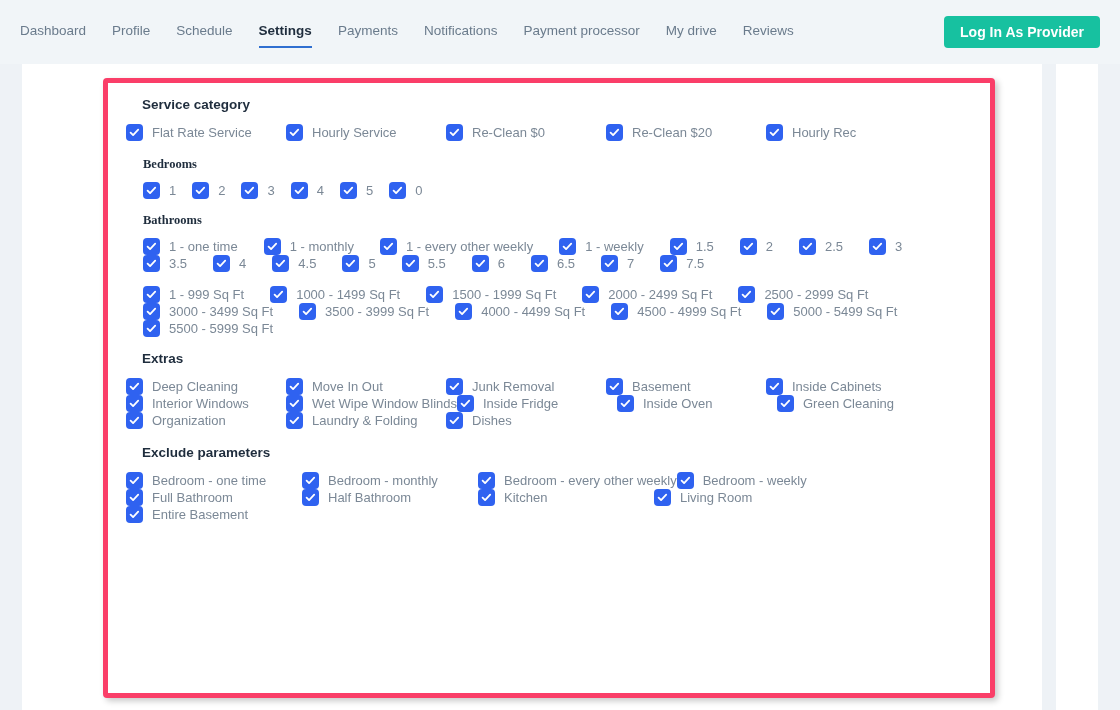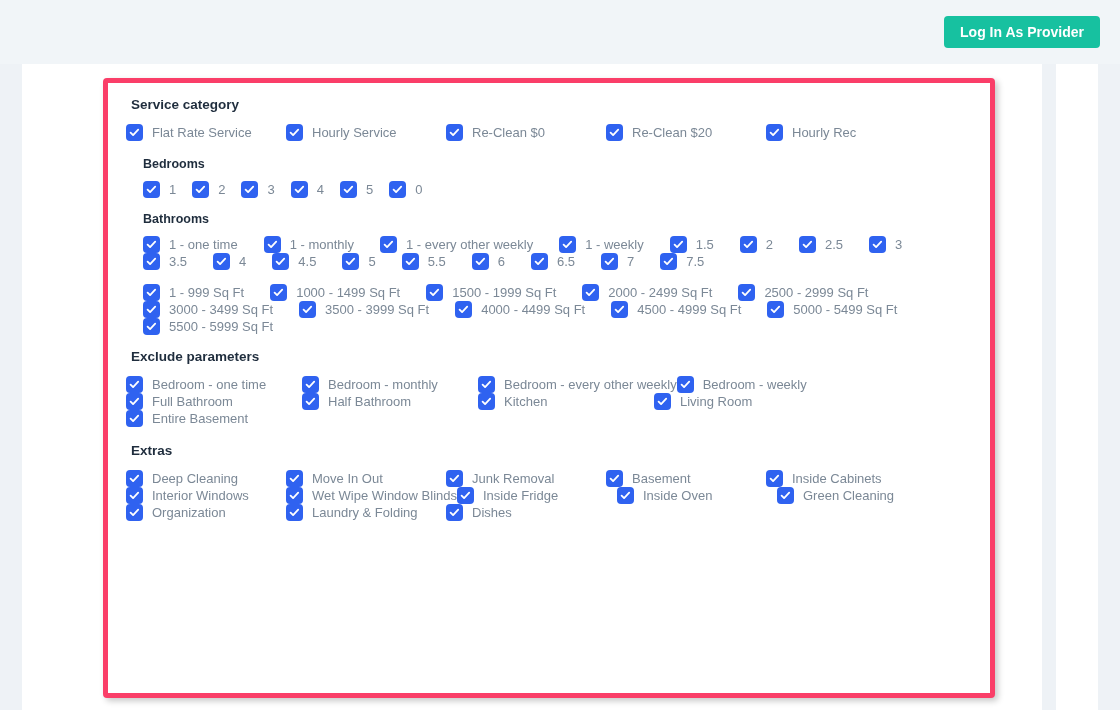--- a/index.html
+++ b/index.html
@@ -110,27 +110,28 @@
     box-shadow: 3px 3px 6px rgba(0,0,0,0.22);
     padding: 14px 18px 0 18px;
     overflow: hidden;
   }
 
   
   .section-title {
     font-size: 13.5px;
     font-weight: bold;
     color: #1f2d3d;
-    margin: 0 0 12px 5px;
+    margin: 0 0 12px 16px;
   }
   .sub-title {
     font-size: 12.5px;
     font-weight: bold;
     color: #1f2d3d;
     margin: 0 0 10px 0;
+    font-family: Liberation Serif, serif;
   }
   .indent { margin-left: 17px; }
   .block { margin-bottom: 16px; }
   .block-tight { margin-bottom: 14px; }
 
   
   .row {
     display: flex;
     flex-wrap: wrap;
     align-items: center;
@@ -164,20 +165,31 @@
     color: #7b8896;
     line-height: 1;
   }
 
   .service-row > .cbx { min-width: 160px; }
 </style>
 </head>
 <body>
 
 <div class="topnav">
+  <div class="nav-items">
+      <div class="nav-item">Dashboard</div>
+      <div class="nav-item">Profile</div>
+      <div class="nav-item">Schedule</div>
+      <div class="nav-item active">Settings</div>
+      <div class="nav-item">Payments</div>
+      <div class="nav-item">Notifications</div>
+      <div class="nav-item">Payment processor</div>
+      <div class="nav-item">My drive</div>
+      <div class="nav-item">Reviews</div>
+    </div>
   <button class="provider-btn">Log In As Provider</button>
 </div>
 
 <div class="left-strip"></div>
 <div class="right-strip"></div>
 <div class="content-panel"></div>
 
 <div class="card">
 
   <div class="block">
@@ -512,20 +524,130 @@
                 <path d="M1.6 5.6 L4.1 8.1 L9.2 2.7" stroke="#ffffff" stroke-width="1.8" fill="none" stroke-linecap="round" stroke-linejoin="round"></path>
               </svg>
             </span>
             <span class="cbx-label">5500 - 5999 Sq Ft</span>
           </div>
         </div>
     </div>
   </div>
 
   <div class="block">
+    <div class="section-title">Extras</div>
+    <div class="row cols">
+        <div class="cbx">
+          <span class="box">
+            <svg width="11" height="11" viewBox="0 0 11 11" aria-hidden="true">
+              <path d="M1.6 5.6 L4.1 8.1 L9.2 2.7" stroke="#ffffff" stroke-width="1.8" fill="none" stroke-linecap="round" stroke-linejoin="round"></path>
+            </svg>
+          </span>
+          <span class="cbx-label">Deep Cleaning</span>
+        </div>
+        <div class="cbx">
+          <span class="box">
+            <svg width="11" height="11" viewBox="0 0 11 11" aria-hidden="true">
+              <path d="M1.6 5.6 L4.1 8.1 L9.2 2.7" stroke="#ffffff" stroke-width="1.8" fill="none" stroke-linecap="round" stroke-linejoin="round"></path>
+            </svg>
+          </span>
+          <span class="cbx-label">Move In Out</span>
+        </div>
+        <div class="cbx">
+          <span class="box">
+            <svg width="11" height="11" viewBox="0 0 11 11" aria-hidden="true">
+              <path d="M1.6 5.6 L4.1 8.1 L9.2 2.7" stroke="#ffffff" stroke-width="1.8" fill="none" stroke-linecap="round" stroke-linejoin="round"></path>
+            </svg>
+          </span>
+          <span class="cbx-label">Junk Removal</span>
+        </div>
+        <div class="cbx">
+          <span class="box">
+            <svg width="11" height="11" viewBox="0 0 11 11" aria-hidden="true">
+              <path d="M1.6 5.6 L4.1 8.1 L9.2 2.7" stroke="#ffffff" stroke-width="1.8" fill="none" stroke-linecap="round" stroke-linejoin="round"></path>
+            </svg>
+          </span>
+          <span class="cbx-label">Basement</span>
+        </div>
+        <div class="cbx">
+          <span class="box">
+            <svg width="11" height="11" viewBox="0 0 11 11" aria-hidden="true">
+              <path d="M1.6 5.6 L4.1 8.1 L9.2 2.7" stroke="#ffffff" stroke-width="1.8" fill="none" stroke-linecap="round" stroke-linejoin="round"></path>
+            </svg>
+          </span>
+          <span class="cbx-label">Inside Cabinets</span>
+        </div>
+        <div class="cbx">
+          <span class="box">
+            <svg width="11" height="11" viewBox="0 0 11 11" aria-hidden="true">
+              <path d="M1.6 5.6 L4.1 8.1 L9.2 2.7" stroke="#ffffff" stroke-width="1.8" fill="none" stroke-linecap="round" stroke-linejoin="round"></path>
+            </svg>
+          </span>
+          <span class="cbx-label">Interior Windows</span>
+        </div>
+        <div class="cbx">
+          <span class="box">
+            <svg width="11" height="11" viewBox="0 0 11 11" aria-hidden="true">
+              <path d="M1.6 5.6 L4.1 8.1 L9.2 2.7" stroke="#ffffff" stroke-width="1.8" fill="none" stroke-linecap="round" stroke-linejoin="round"></path>
+            </svg>
+          </span>
+          <span class="cbx-label">Wet Wipe Window Blinds</span>
+        </div>
+        <div class="cbx">
+          <span class="box">
+            <svg width="11" height="11" viewBox="0 0 11 11" aria-hidden="true">
+              <path d="M1.6 5.6 L4.1 8.1 L9.2 2.7" stroke="#ffffff" stroke-width="1.8" fill="none" stroke-linecap="round" stroke-linejoin="round"></path>
+            </svg>
+          </span>
+          <span class="cbx-label">Inside Fridge</span>
+        </div>
+        <div class="cbx">
+          <span class="box">
+            <svg width="11" height="11" viewBox="0 0 11 11" aria-hidden="true">
+              <path d="M1.6 5.6 L4.1 8.1 L9.2 2.7" stroke="#ffffff" stroke-width="1.8" fill="none" stroke-linecap="round" stroke-linejoin="round"></path>
+            </svg>
+          </span>
+          <span class="cbx-label">Inside Oven</span>
+        </div>
+        <div class="cbx">
+          <span class="box">
+            <svg width="11" height="11" viewBox="0 0 11 11" aria-hidden="true">
+              <path d="M1.6 5.6 L4.1 8.1 L9.2 2.7" stroke="#ffffff" stroke-width="1.8" fill="none" stroke-linecap="round" stroke-linejoin="round"></path>
+            </svg>
+          </span>
+          <span class="cbx-label">Green Cleaning</span>
+        </div>
+        <div class="cbx">
+          <span class="box">
+            <svg width="11" height="11" viewBox="0 0 11 11" aria-hidden="true">
+              <path d="M1.6 5.6 L4.1 8.1 L9.2 2.7" stroke="#ffffff" stroke-width="1.8" fill="none" stroke-linecap="round" stroke-linejoin="round"></path>
+            </svg>
+          </span>
+          <span class="cbx-label">Organization</span>
+        </div>
+        <div class="cbx">
+          <span class="box">
+            <svg width="11" height="11" viewBox="0 0 11 11" aria-hidden="true">
+              <path d="M1.6 5.6 L4.1 8.1 L9.2 2.7" stroke="#ffffff" stroke-width="1.8" fill="none" stroke-linecap="round" stroke-linejoin="round"></path>
+            </svg>
+          </span>
+          <span class="cbx-label">Laundry &amp; Folding</span>
+        </div>
+        <div class="cbx">
+          <span class="box">
+            <svg width="11" height="11" viewBox="0 0 11 11" aria-hidden="true">
+              <path d="M1.6 5.6 L4.1 8.1 L9.2 2.7" stroke="#ffffff" stroke-width="1.8" fill="none" stroke-linecap="round" stroke-linejoin="round"></path>
+            </svg>
+          </span>
+          <span class="cbx-label">Dishes</span>
+        </div>
+      </div>
+  </div>
+
+  <div class="block">
     <div class="section-title">Exclude parameters</div>
     <div class="row wide-cols">
         <div class="cbx">
           <span class="box">
             <svg width="11" height="11" viewBox="0 0 11 11" aria-hidden="true">
               <path d="M1.6 5.6 L4.1 8.1 L9.2 2.7" stroke="#ffffff" stroke-width="1.8" fill="none" stroke-linecap="round" stroke-linejoin="round"></path>
             </svg>
           </span>
           <span class="cbx-label">Bedroom - one time</span>
         </div>
@@ -589,123 +711,13 @@
           <span class="box">
             <svg width="11" height="11" viewBox="0 0 11 11" aria-hidden="true">
               <path d="M1.6 5.6 L4.1 8.1 L9.2 2.7" stroke="#ffffff" stroke-width="1.8" fill="none" stroke-linecap="round" stroke-linejoin="round"></path>
             </svg>
           </span>
           <span class="cbx-label">Entire Basement</span>
         </div>
       </div>
   </div>
 
-  <div class="block">
-    <div class="section-title">Extras</div>
-    <div class="row cols">
-        <div class="cbx">
-          <span class="box">
-            <svg width="11" height="11" viewBox="0 0 11 11" aria-hidden="true">
-              <path d="M1.6 5.6 L4.1 8.1 L9.2 2.7" stroke="#ffffff" stroke-width="1.8" fill="none" stroke-linecap="round" stroke-linejoin="round"></path>
-            </svg>
-          </span>
-          <span class="cbx-label">Deep Cleaning</span>
-        </div>
-        <div class="cbx">
-          <span class="box">
-            <svg width="11" height="11" viewBox="0 0 11 11" aria-hidden="true">
-              <path d="M1.6 5.6 L4.1 8.1 L9.2 2.7" stroke="#ffffff" stroke-width="1.8" fill="none" stroke-linecap="round" stroke-linejoin="round"></path>
-            </svg>
-          </span>
-          <span class="cbx-label">Move In Out</span>
-        </div>
-        <div class="cbx">
-          <span class="box">
-            <svg width="11" height="11" viewBox="0 0 11 11" aria-hidden="true">
-              <path d="M1.6 5.6 L4.1 8.1 L9.2 2.7" stroke="#ffffff" stroke-width="1.8" fill="none" stroke-linecap="round" stroke-linejoin="round"></path>
-            </svg>
-          </span>
-          <span class="cbx-label">Junk Removal</span>
-        </div>
-        <div class="cbx">
-          <span class="box">
-            <svg width="11" height="11" viewBox="0 0 11 11" aria-hidden="true">
-              <path d="M1.6 5.6 L4.1 8.1 L9.2 2.7" stroke="#ffffff" stroke-width="1.8" fill="none" stroke-linecap="round" stroke-linejoin="round"></path>
-            </svg>
-          </span>
-          <span class="cbx-label">Basement</span>
-        </div>
-        <div class="cbx">
-          <span class="box">
-            <svg width="11" height="11" viewBox="0 0 11 11" aria-hidden="true">
-              <path d="M1.6 5.6 L4.1 8.1 L9.2 2.7" stroke="#ffffff" stroke-width="1.8" fill="none" stroke-linecap="round" stroke-linejoin="round"></path>
-            </svg>
-          </span>
-          <span class="cbx-label">Inside Cabinets</span>
-        </div>
-        <div class="cbx">
-          <span class="box">
-            <svg width="11" height="11" viewBox="0 0 11 11" aria-hidden="true">
-              <path d="M1.6 5.6 L4.1 8.1 L9.2 2.7" stroke="#ffffff" stroke-width="1.8" fill="none" stroke-linecap="round" stroke-linejoin="round"></path>
-            </svg>
-          </span>
-          <span class="cbx-label">Interior Windows</span>
-        </div>
-        <div class="cbx">
-          <span class="box">
-            <svg width="11" height="11" viewBox="0 0 11 11" aria-hidden="true">
-              <path d="M1.6 5.6 L4.1 8.1 L9.2 2.7" stroke="#ffffff" stroke-width="1.8" fill="none" stroke-linecap="round" stroke-linejoin="round"></path>
-            </svg>
-          </span>
-          <span class="cbx-label">Wet Wipe Window Blinds</span>
-        </div>
-        <div class="cbx">
-          <span class="box">
-            <svg width="11" height="11" viewBox="0 0 11 11" aria-hidden="true">
-              <path d="M1.6 5.6 L4.1 8.1 L9.2 2.7" stroke="#ffffff" stroke-width="1.8" fill="none" stroke-linecap="round" stroke-linejoin="round"></path>
-            </svg>
-          </span>
-          <span class="cbx-label">Inside Fridge</span>
-        </div>
-        <div class="cbx">
-          <span class="box">
-            <svg width="11" height="11" viewBox="0 0 11 11" aria-hidden="true">
-              <path d="M1.6 5.6 L4.1 8.1 L9.2 2.7" stroke="#ffffff" stroke-width="1.8" fill="none" stroke-linecap="round" stroke-linejoin="round"></path>
-            </svg>
-          </span>
-          <span class="cbx-label">Inside Oven</span>
-        </div>
-        <div class="cbx">
-          <span class="box">
-            <svg width="11" height="11" viewBox="0 0 11 11" aria-hidden="true">
-              <path d="M1.6 5.6 L4.1 8.1 L9.2 2.7" stroke="#ffffff" stroke-width="1.8" fill="none" stroke-linecap="round" stroke-linejoin="round"></path>
-            </svg>
-          </span>
-          <span class="cbx-label">Green Cleaning</span>
-        </div>
-        <div class="cbx">
-          <span class="box">
-            <svg width="11" height="11" viewBox="0 0 11 11" aria-hidden="true">
-              <path d="M1.6 5.6 L4.1 8.1 L9.2 2.7" stroke="#ffffff" stroke-width="1.8" fill="none" stroke-linecap="round" stroke-linejoin="round"></path>
-            </svg>
-          </span>
-          <span class="cbx-label">Organization</span>
-        </div>
-        <div class="cbx">
-          <span class="box">
-            <svg width="11" height="11" viewBox="0 0 11 11" aria-hidden="true">
-              <path d="M1.6 5.6 L4.1 8.1 L9.2 2.7" stroke="#ffffff" stroke-width="1.8" fill="none" stroke-linecap="round" stroke-linejoin="round"></path>
-            </svg>
-          </span>
-          <span class="cbx-label">Laundry &amp; Folding</span>
-        </div>
-        <div class="cbx">
-          <span class="box">
-            <svg width="11" height="11" viewBox="0 0 11 11" aria-hidden="true">
-              <path d="M1.6 5.6 L4.1 8.1 L9.2 2.7" stroke="#ffffff" stroke-width="1.8" fill="none" stroke-linecap="round" stroke-linejoin="round"></path>
-            </svg>
-          </span>
-          <span class="cbx-label">Dishes</span>
-        </div>
-      </div>
-  </div>
-
 </div>
 
 </body></html>

